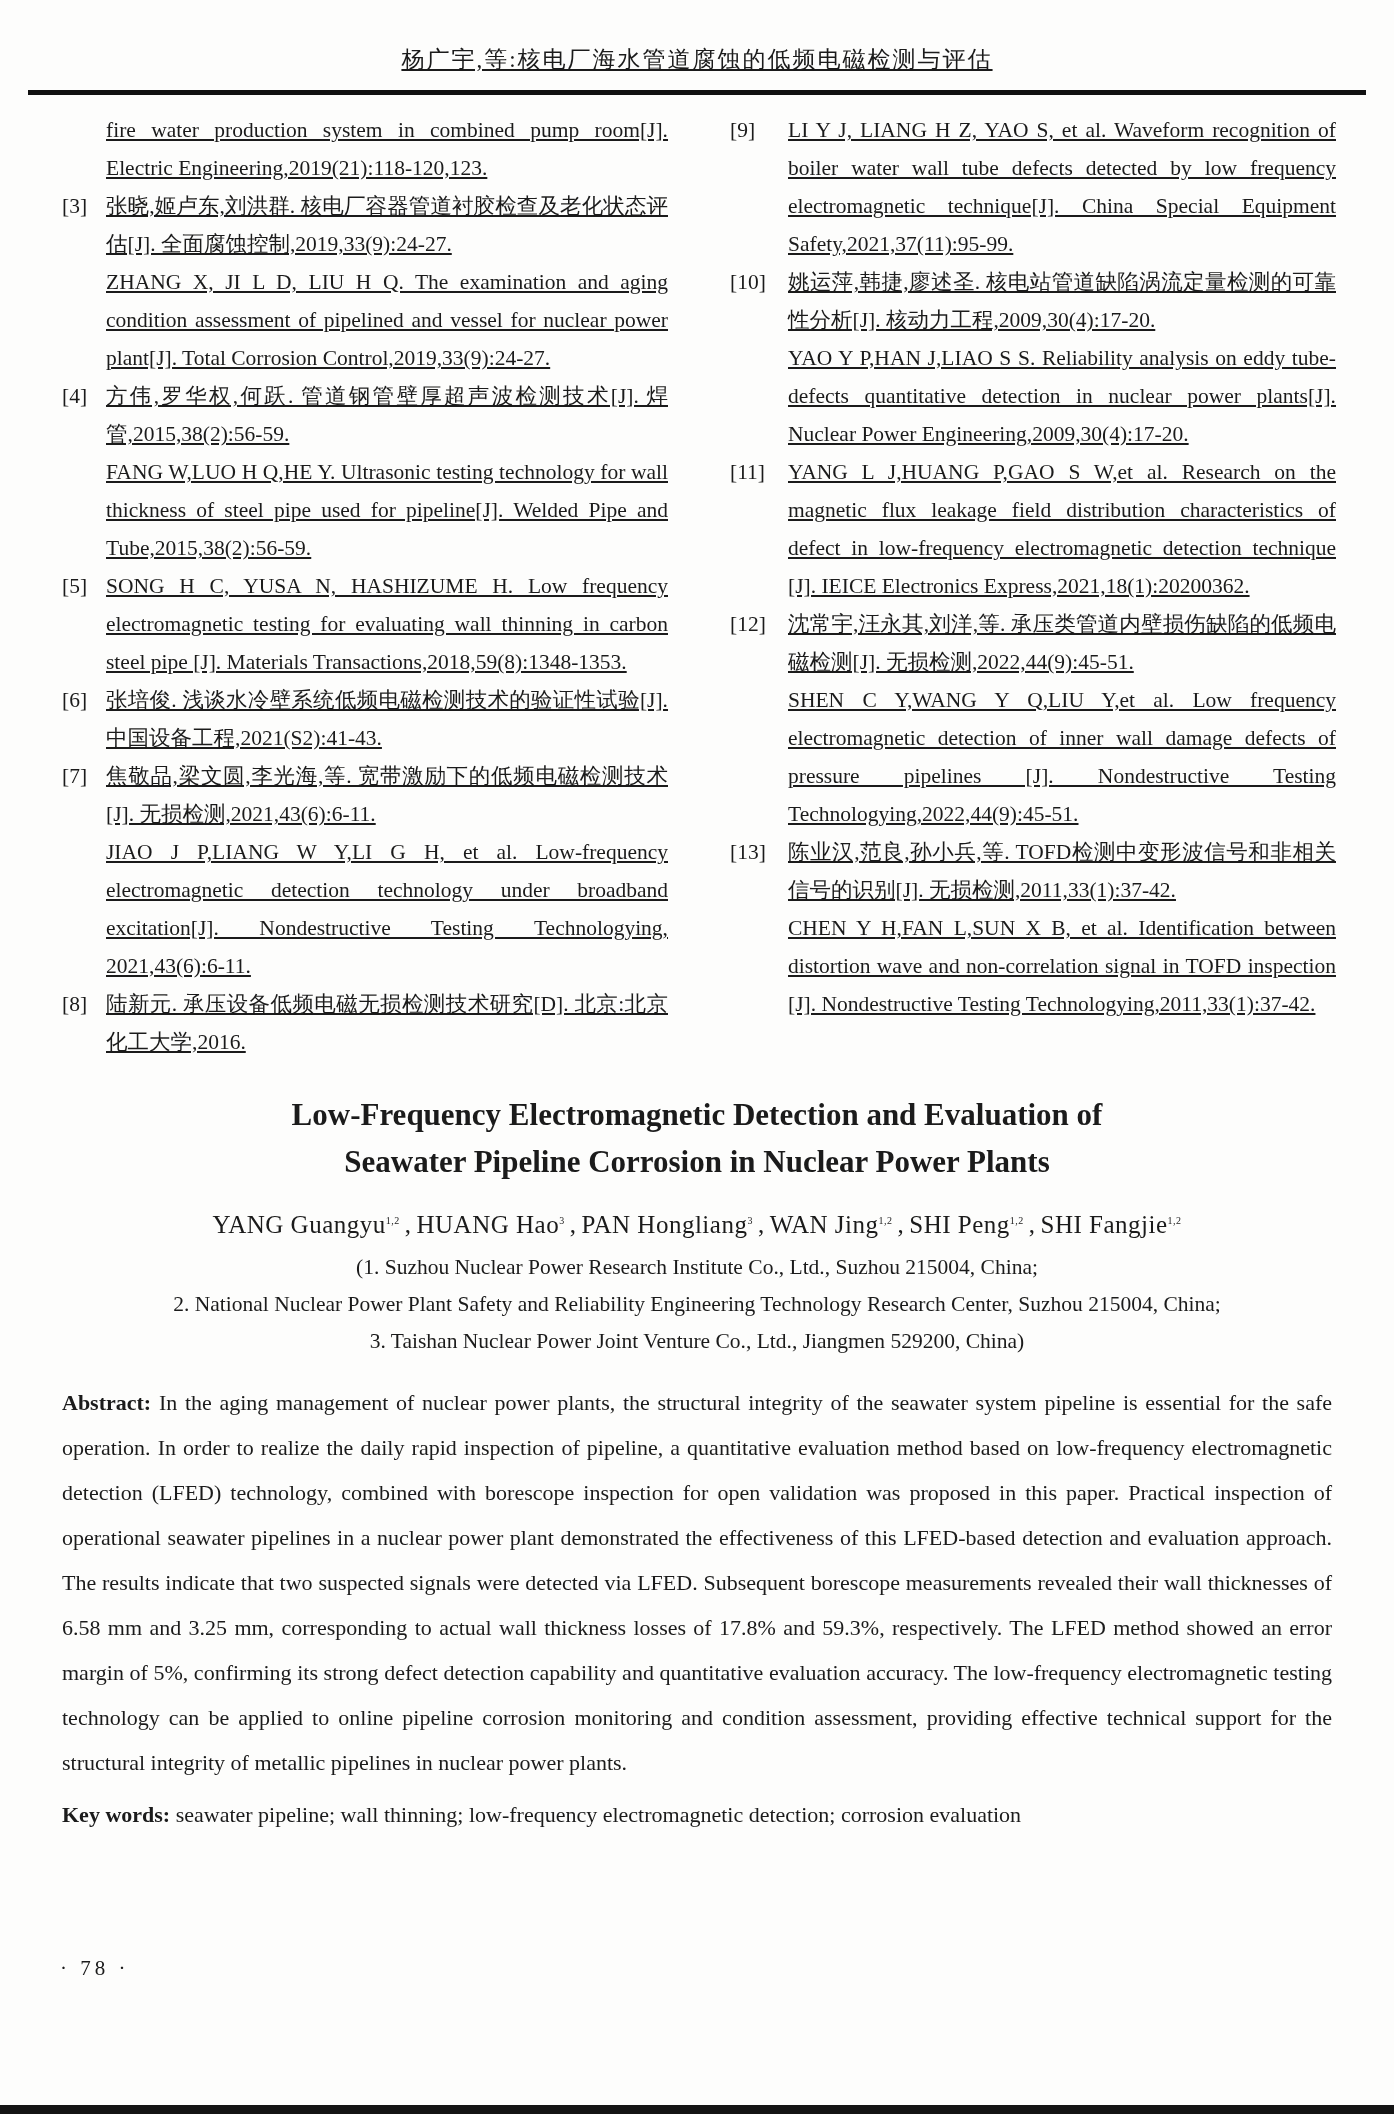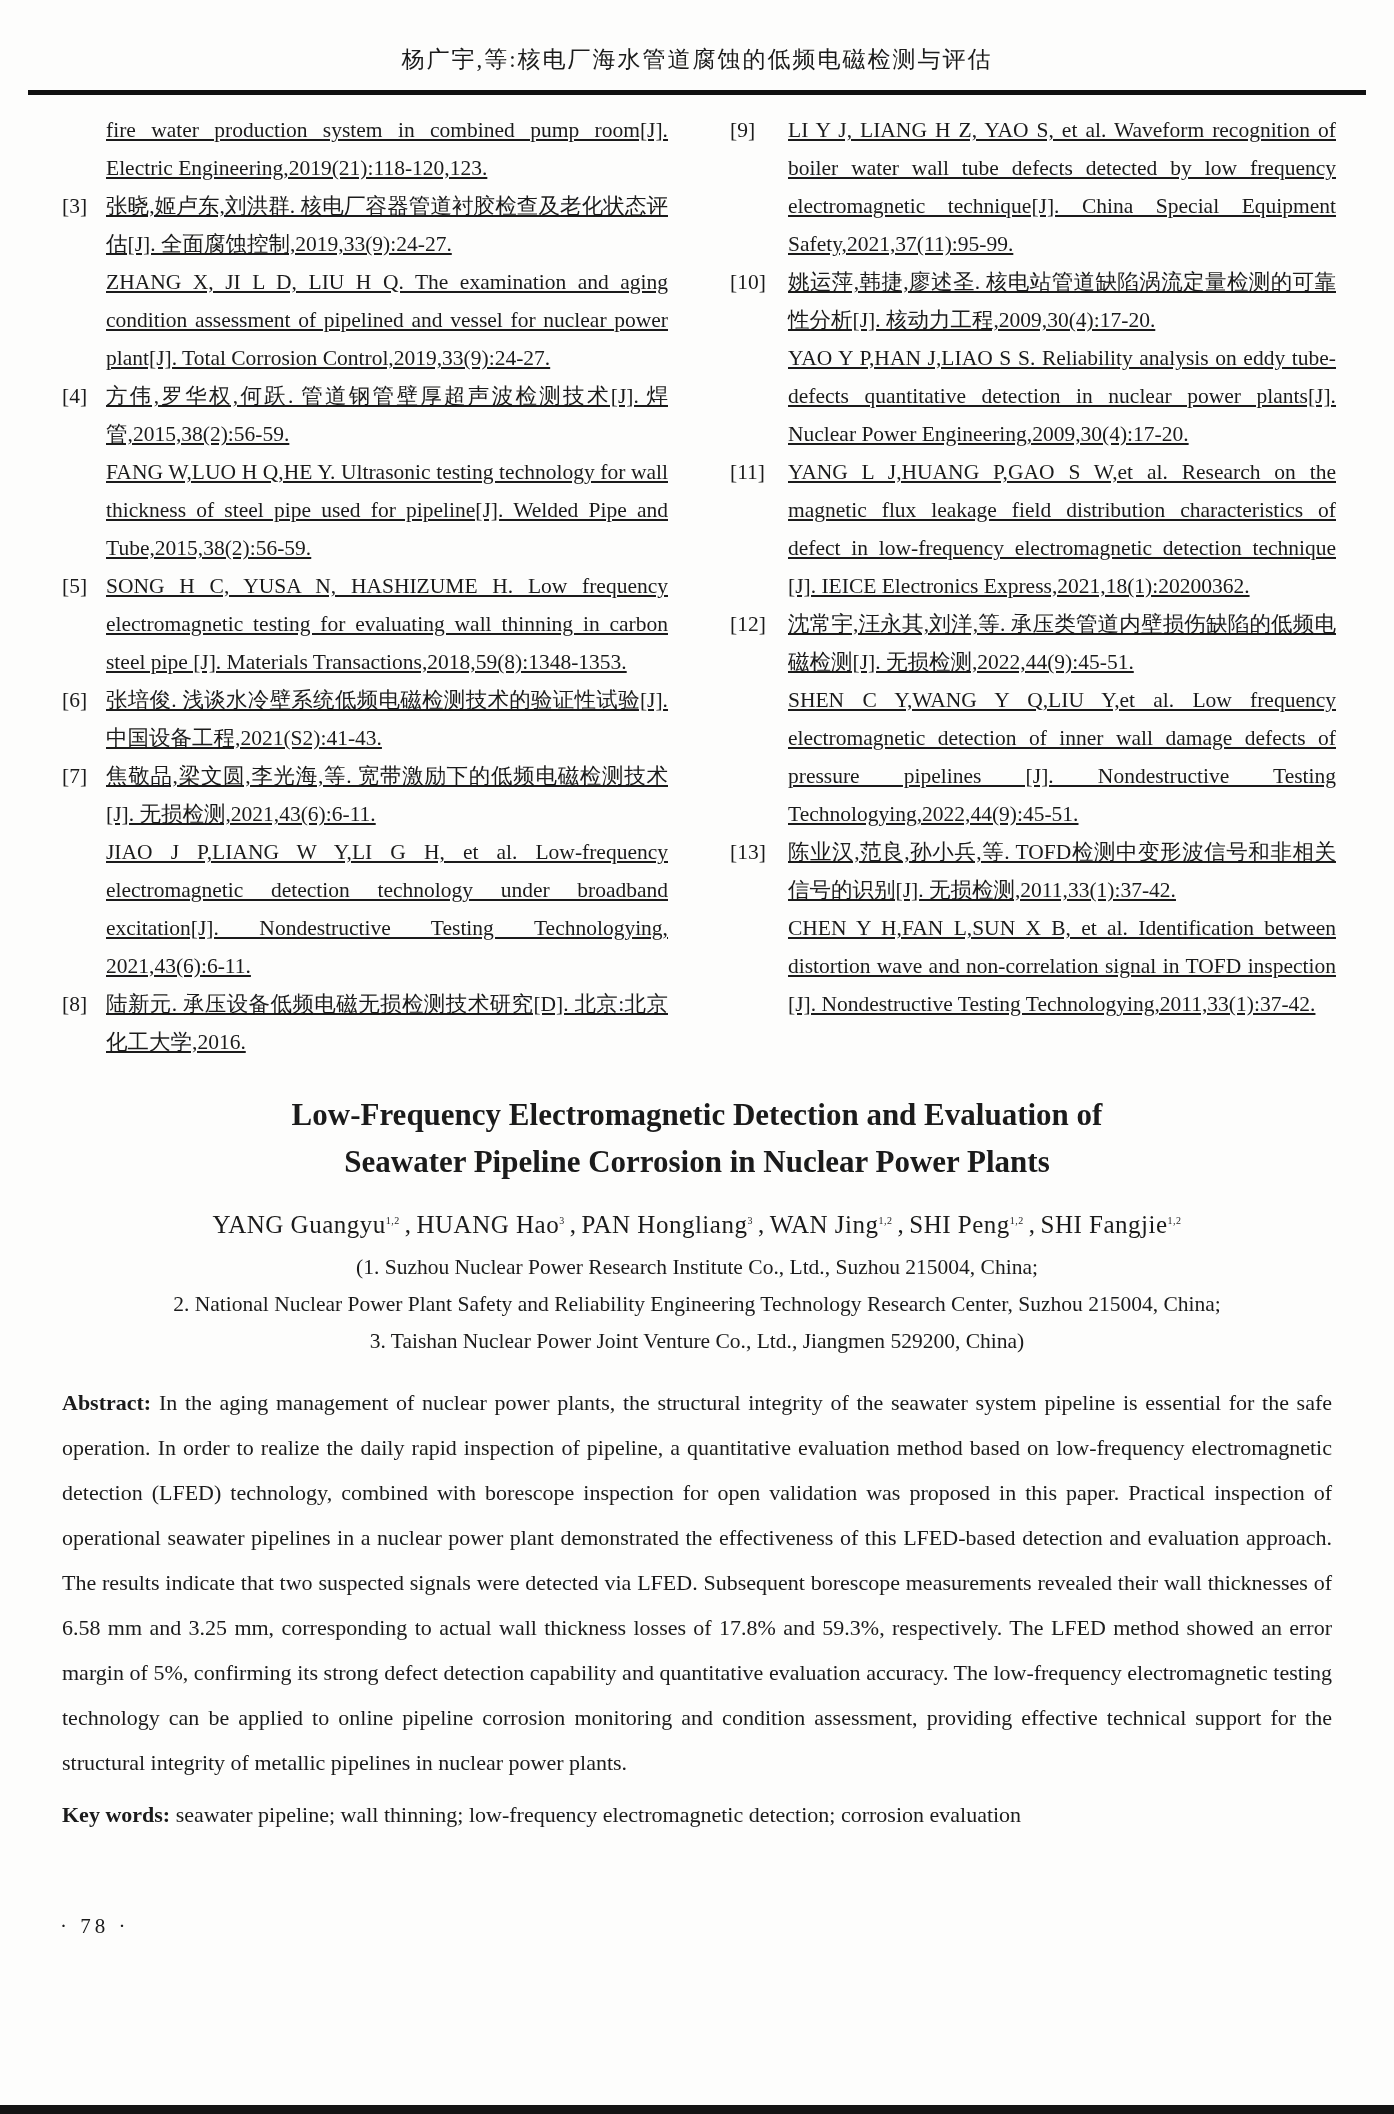--- a/index.html
+++ b/index.html
@@ -11,20 +11,21 @@
     color:#1b1b1b;
     font-family:"Liberation Serif","DejaVu Serif",serif;
     box-sizing:border-box;
     overflow:hidden;
   }
   .running-header {
     text-align:center;
     padding-top:44px;
     font-size:23px;
     letter-spacing:2px;
+    text-decoration:underline;
   }
   .header-rule {
     height:5px;
     background:#111;
     margin:15px 28px 0 28px;
   }
   .refs {
     display:flex;
     gap:62px;
     padding:16px 58px 0 62px;
@@ -71,21 +72,21 @@
   }
   .label { font-weight:bold; }
   .keywords {
     margin:8px 62px 0 62px;
     font-size:22px;
     line-height:37.6px;
   }
   .page-number {
     position:absolute;
     left:60px;
-    top:1914px;
+    top:1956px;
     font-size:21px;
     letter-spacing:4px;
   }
   .bottom-bar {
     position:absolute;
     left:0; right:0; bottom:0;
     height:9px;
     background:#141414;
   }
 </style>

